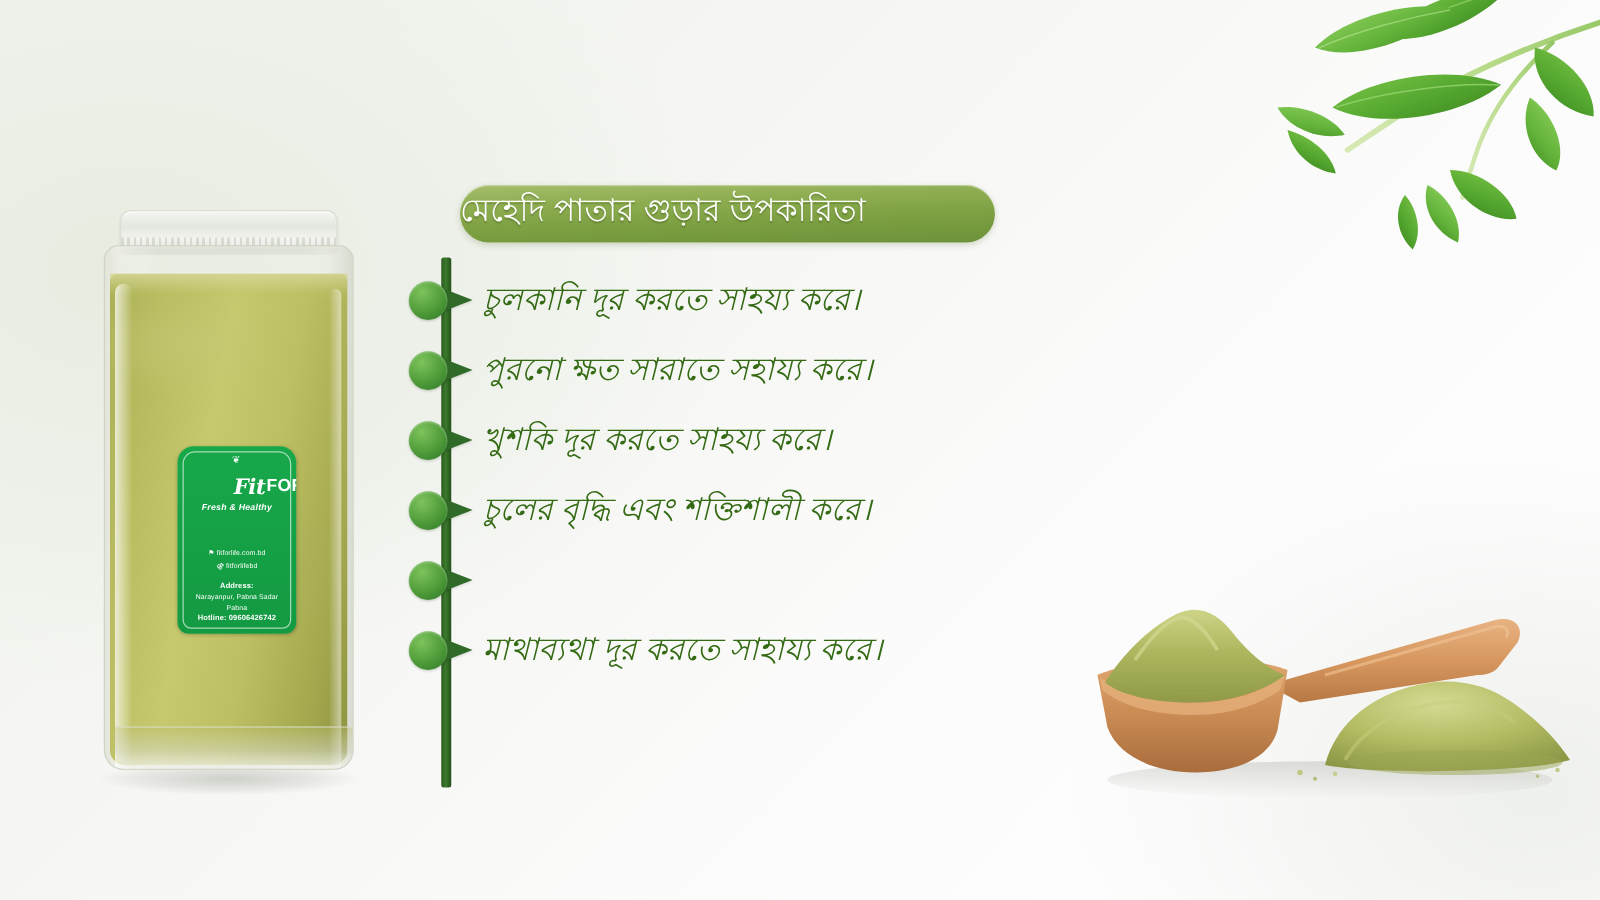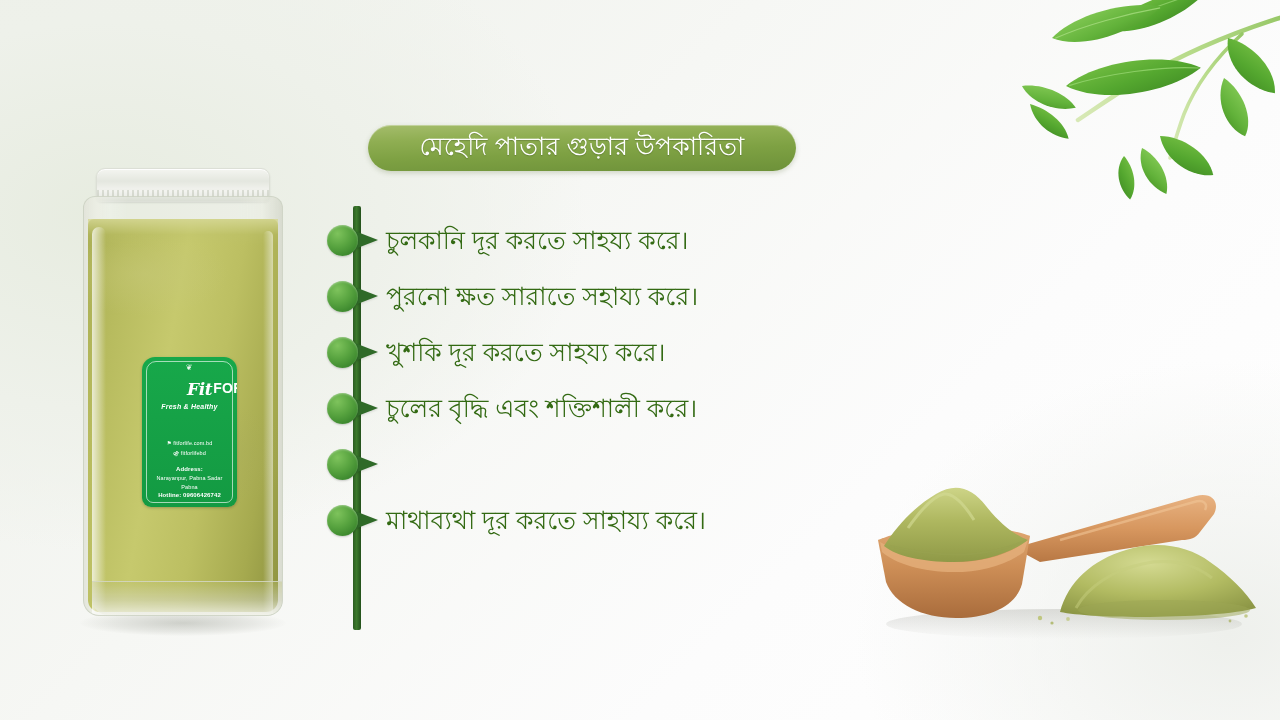--- a/index.html
+++ b/index.html
@@ -14,39 +14,39 @@
     width:1280px; height:720px;
     background:
       radial-gradient(ellipse 620px 430px at 8% 30%, #e7ece0 0%, #eef1ea 45%, rgba(252,252,251,0) 78%),
       radial-gradient(ellipse 520px 380px at 96% 88%, #eef0ec 0%, rgba(252,252,251,0) 72%),
       linear-gradient(135deg,#edf0e9 0%, #f6f7f4 38%, #fcfcfc 68%, #ffffff 100%);
     overflow:hidden;
   }
 
   
   .banner {
-    position:absolute; left:368px; top:125px;
+    position:absolute; left:368px; top:148px;
     width:428px; height:46px;
     border-radius:24px;
     background:linear-gradient(178deg,#a5bd6c 0%, #8fae52 28%, #7ea143 58%, #6d9139 100%);
     box-shadow:0 2px 5px rgba(90,110,60,.25), inset 0 1px 0 rgba(255,255,255,.35);
-    display:flex; align-items:center; justify-content:center;
+    display:flex; align-items:center; justify-content:flex-start;
   }
   .banner-text {
     color:#ffffff;
     font-size:25px;
     line-height:1;
     letter-spacing:.2px;
     white-space:nowrap;
     text-shadow:0 1px 1px rgba(60,80,35,.35);
     padding-bottom:3px;
   }
 
   
-  .list { position:absolute; left:326px; top:212px; width:620px; }
+  .list { position:absolute; left:326px; top:212px; width:620px;font-style:italic; }
   .spine {
     position:absolute; left:27px; top:-6px;
     width:8px; height:424px;
     background:linear-gradient(90deg,#2c5c22 0%, #3c7a2c 45%, #23501b 100%);
     border-radius:2px;
   }
   .row {
     position:relative;
     height:56px;
     display:flex; align-items:center;

